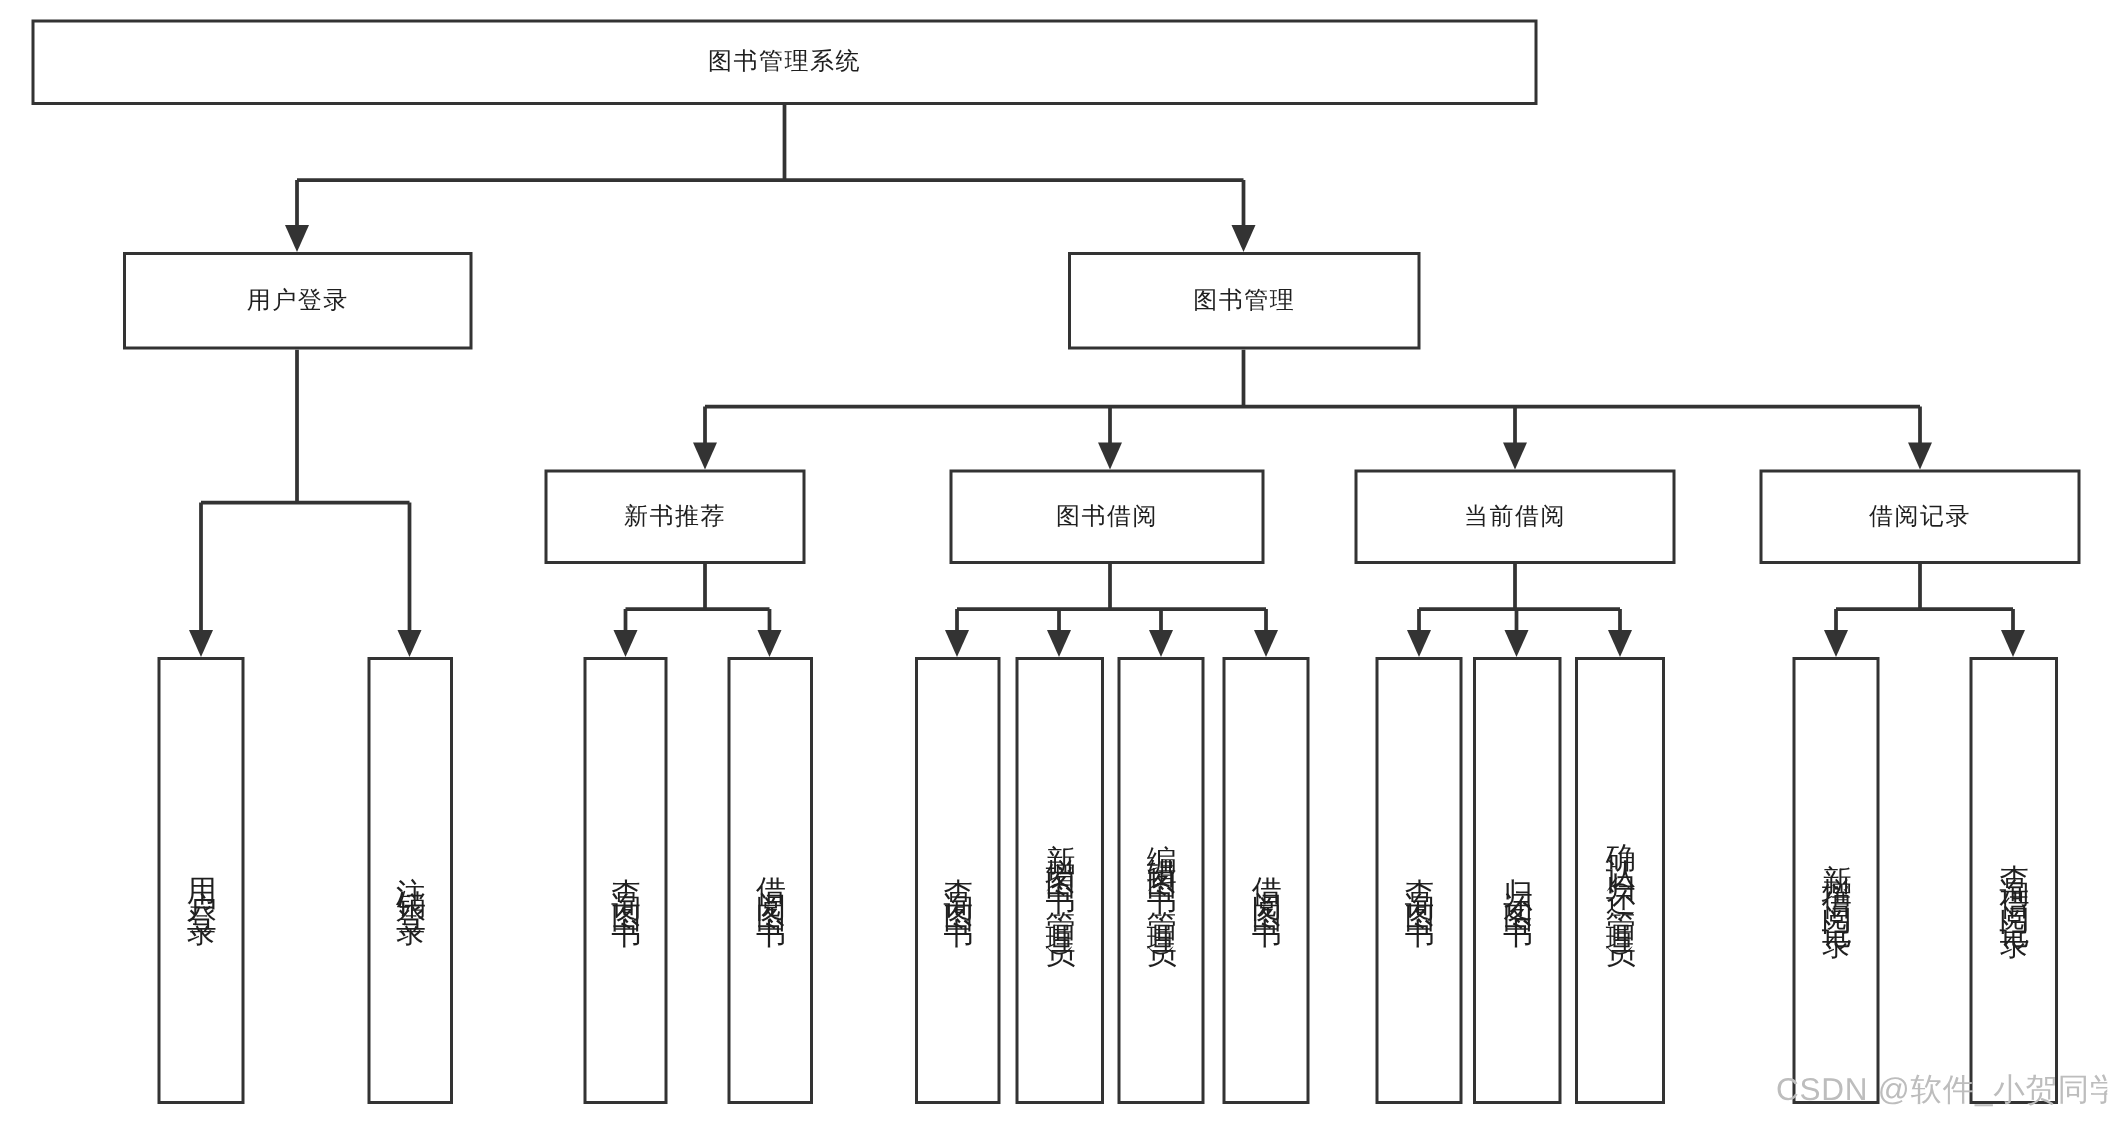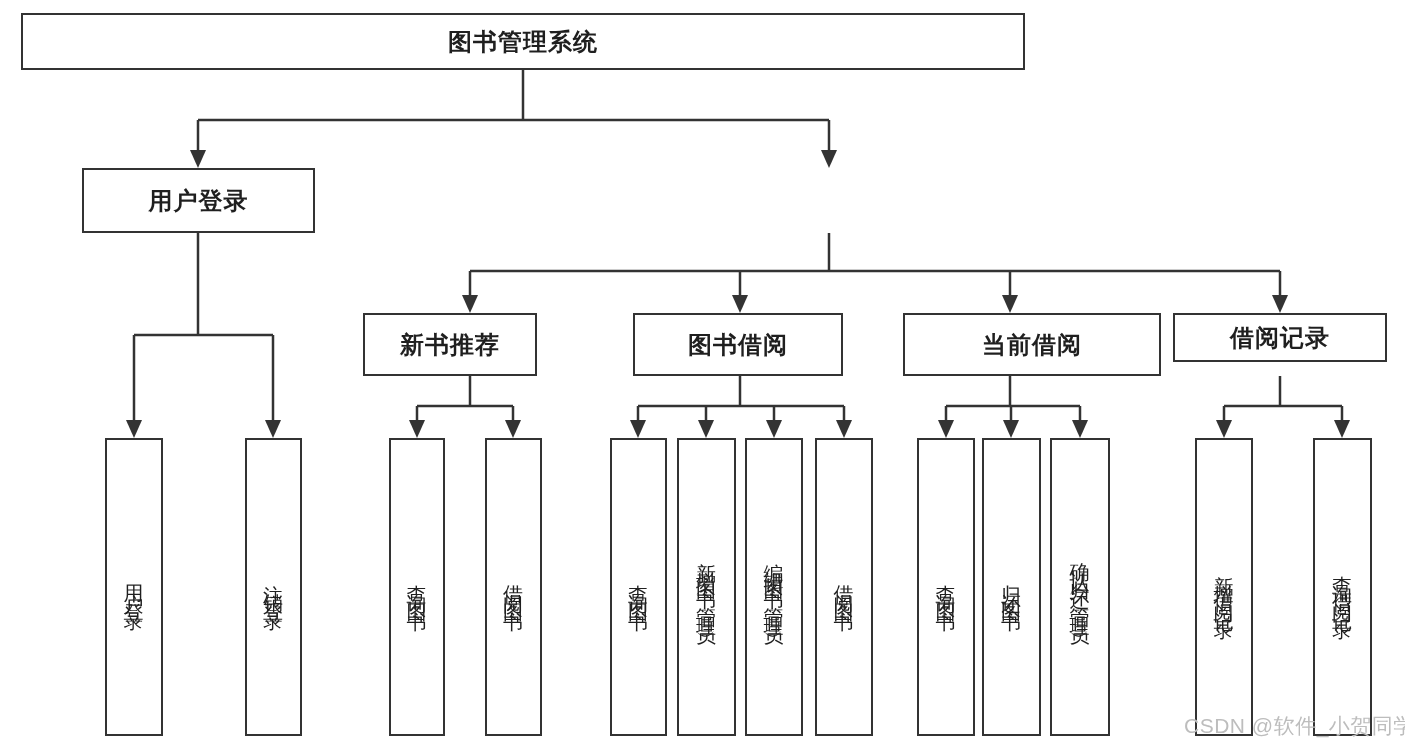--- a/index.html
+++ b/index.html
@@ -14,24 +14,23 @@
   .box{
     position:absolute;
     box-sizing:border-box;
     background:#ffffff;
     border:2.5px solid #333333;
     display:flex;align-items:center;justify-content:center;
     z-index:2;
     color:#1f1f1f;
   }
   .hlabel{
-    font-size:24px;
+    font-size:16px;
     letter-spacing:1px;
     white-space:nowrap;
-    font-weight:bold;
   }
   .vbox .vlabel{
     writing-mode:vertical-rl;
     text-orientation:mixed;
     font-size:20px;
     letter-spacing:9px;
     line-height:1;
     white-space:nowrap;
   }
   .watermark{
@@ -115,31 +114,34 @@
     </g>
   </svg>
 
   <div class="box" style="left:21px;top:13px;width:1004px;height:57px">
     <span class="hlabel">图书管理系统</span>
   </div>
 
   <div class="box" style="left:82px;top:168px;width:233px;height:65px">
     <span class="hlabel">用户登录</span>
   </div>
+  <div class="box" style="left:712px;top:168px;width:235px;height:65px">
+    <span class="hlabel">图书管理</span>
+  </div>
 
   <div class="box" style="left:363px;top:313px;width:174px;height:63px">
     <span class="hlabel">新书推荐</span>
   </div>
   <div class="box" style="left:633px;top:313px;width:210px;height:63px">
     <span class="hlabel">图书借阅</span>
   </div>
-  <div class="box" style="left:903px;top:313px;width:258px;height:63px">
+  <div class="box" style="left:903px;top:313px;width:214px;height:63px">
     <span class="hlabel">当前借阅</span>
   </div>
-  <div class="box" style="left:1173px;top:313px;width:214px;height:49px">
+  <div class="box" style="left:1173px;top:313px;width:214px;height:63px">
     <span class="hlabel">借阅记录</span>
   </div>
 
   <div class="box vbox" style="left:105px;top:438px;width:58px;height:298px">
     <span class="vlabel">用户登录</span>
   </div>
   <div class="box vbox" style="left:245px;top:438px;width:57px;height:298px">
     <span class="vlabel">注销登录</span>
   </div>
 

